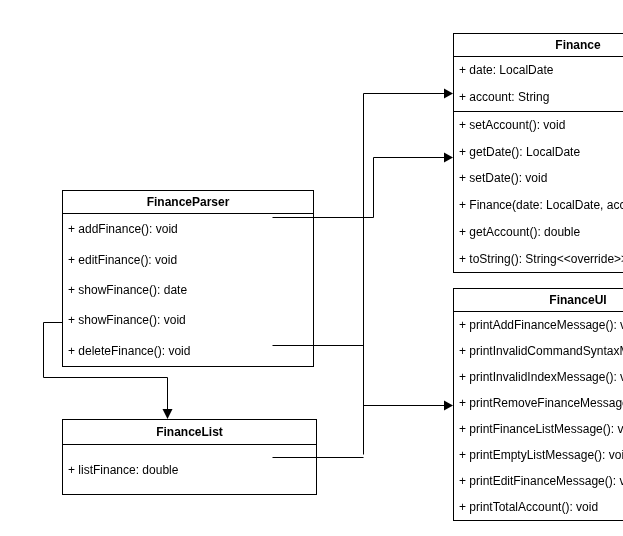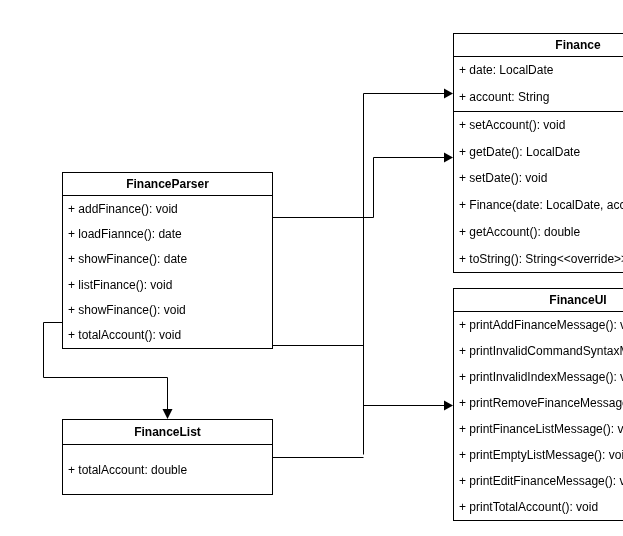--- a/index.html
+++ b/index.html
@@ -23,36 +23,35 @@
     flex:1;display:flex;align-items:center;padding-left:5px;
     white-space:nowrap;overflow:visible;
   }
   .edges{position:absolute;left:0;top:0;pointer-events:none;}
 </style>
 </head>
 <body>
 
 <div class="canvas">
 
-  <div class="uml-class" style="left:62px;top:172px;width:211px;height:177px">
+  <div class="uml-class" style="left:62px;top:190px;width:252px;height:177px">
     <div class="uml-title" style="height:23px">FinanceParser</div>
     <div class="uml-section" style="flex:1">
       <div class="uml-row">+ addFinance(): void</div>
-      <div class="uml-row">+ loadFiannce(): date</div>
+      <div class="uml-row">+ editFinance(): void</div>
       <div class="uml-row">+ showFinance(): date</div>
-      <div class="uml-row">+ listFinance(): void</div>
       <div class="uml-row">+ showFinance(): void</div>
-      <div class="uml-row">+ totalAccount(): void</div>
+      <div class="uml-row">+ deleteFinance(): void</div>
     </div>
   </div>
 
-  <div class="uml-class" style="left:62px;top:419px;width:211px;height:76px">
+  <div class="uml-class" style="left:62px;top:419px;width:255px;height:76px">
     <div class="uml-title" style="height:25px">FinanceList</div>
     <div class="uml-section" style="flex:1">
-      <div class="uml-row">+ totalAccount: double</div>
+      <div class="uml-row">+ listFinance: double</div>
     </div>
   </div>
 
   <div class="uml-class" style="left:453px;top:33px;width:250px;height:240px">
     <div class="uml-title" style="height:23px">Finance</div>
     <div class="uml-section" style="flex:2">
       <div class="uml-row">+ date: LocalDate</div>
       <div class="uml-row">+ account: String</div>
     </div>
     <div class="uml-section sep" style="flex:6">

